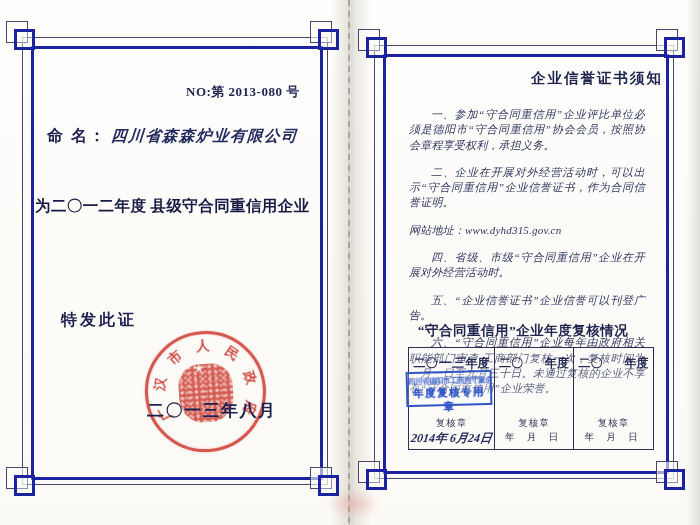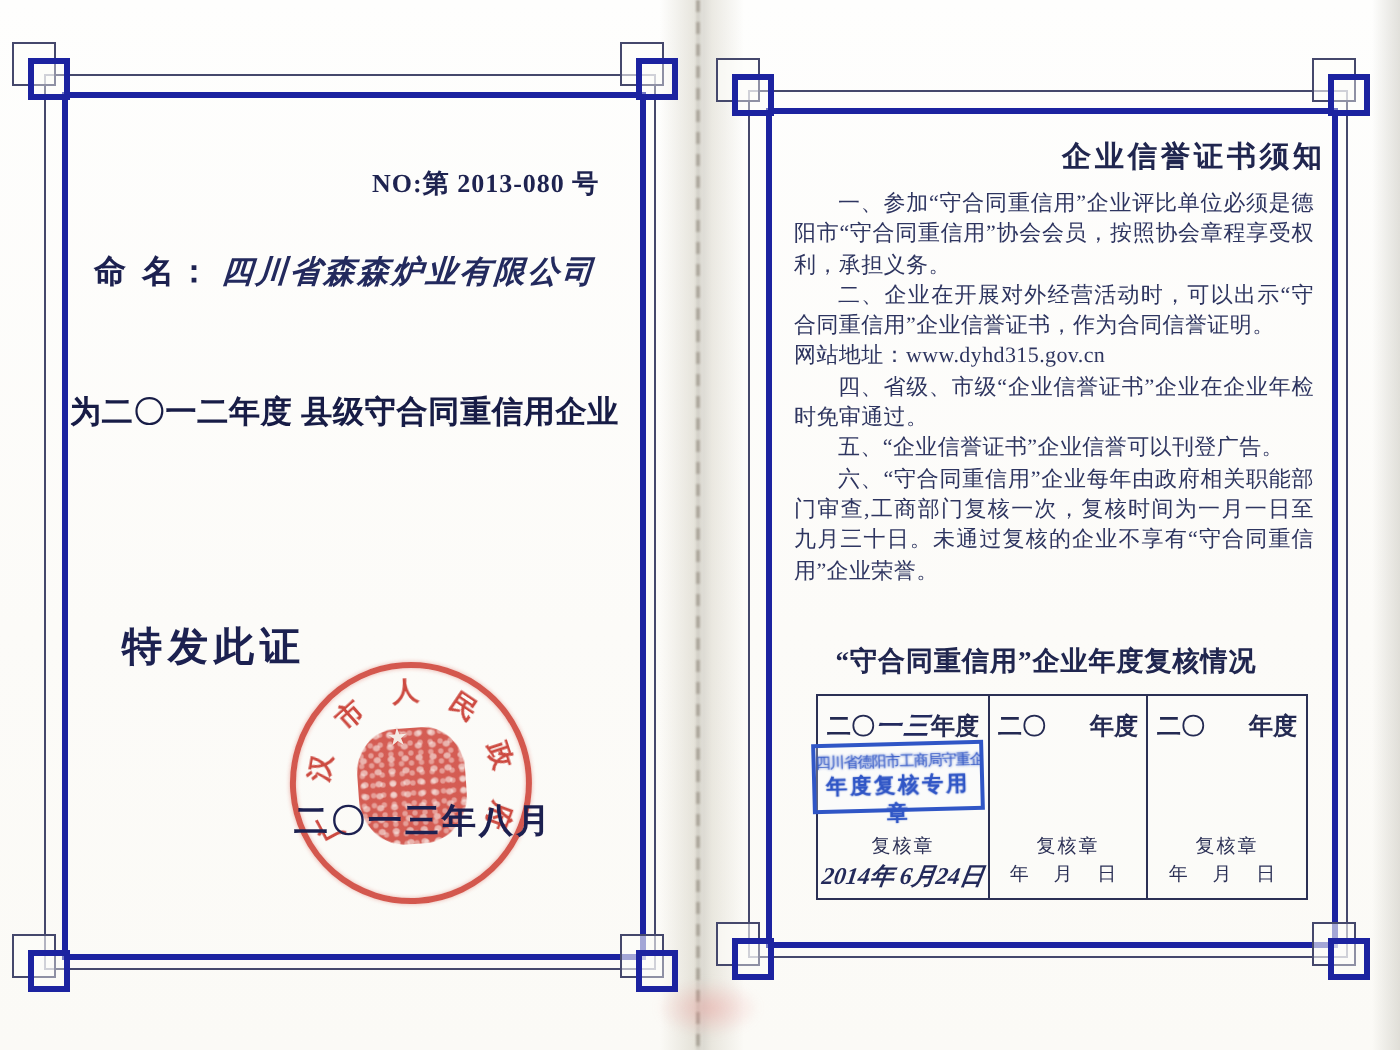--- a/index.html
+++ b/index.html
@@ -28,40 +28,40 @@
   .knot{position:absolute;width:34px;height:34px;}
   .knot .ka{position:absolute;left:1px;top:1px;width:20px;height:20px;border:1.5px solid #45486c;background:rgba(253,253,250,.6);}
   .knot .kb{position:absolute;left:9px;top:9px;width:15px;height:15px;border:3px solid #1c23a0;background:rgba(253,253,250,.4);}
   
   #cert-no{position:absolute;left:186px;top:83px;font-size:13px;font-weight:bold;color:#1e2350;letter-spacing:.5px;}
   #name-row{position:absolute;left:47px;top:126px;color:#1c2150;white-space:nowrap;}
   #name-label{font-size:16px;font-weight:bold;letter-spacing:2px;}
   .handwrite{font-style:italic;font-weight:bold;transform:skewX(-4deg);display:inline-block;letter-spacing:1.5px;color:#232a5e;}
   #company-name{font-size:15.5px;margin-left:4px;}
   #award-title{position:absolute;left:35px;top:196px;width:288px;font-size:15.5px;font-weight:bold;color:#171c46;letter-spacing:.4px;white-space:nowrap;}
-  #issue-text{position:absolute;left:61px;top:310px;font-size:20px;font-weight:bold;color:#1c2150;letter-spacing:3px;}
+  #issue-text{position:absolute;left:61px;top:310px;font-size:16px;font-weight:bold;color:#1c2150;letter-spacing:3px;}
   #issue-date{position:absolute;left:147px;top:399px;font-size:17px;font-weight:bold;color:#1c2050;letter-spacing:1.5px;z-index:6;}
   
   #gov-seal{position:absolute;left:145px;top:331px;width:122px;height:122px;transform:rotate(-4deg);
     opacity:.92;mix-blend-mode:multiply;z-index:4;}
   #seal-ring{position:absolute;left:0;top:0;width:115px;height:115px;border:3.5px solid rgba(205,44,32,.85);border-radius:50%;
     box-shadow:0 0 2px rgba(205,44,32,.4), inset 0 0 2px rgba(205,44,32,.4);}
   .seal-char{position:absolute;left:53px;top:53px;width:16px;height:16px;margin:0;font-size:13.5px;font-weight:bold;
     color:rgba(198,38,28,.9);text-align:center;line-height:16px;transform-origin:center;filter:blur(.2px);}
   #seal-emblem{position:absolute;left:34px;top:33px;width:54px;height:58px;border-radius:38% 38% 42% 42%;
     background-image:
       radial-gradient(rgba(255,255,255,.55) 1.4px, transparent 2.2px),
       radial-gradient(rgba(255,244,242,.45) 1px, transparent 1.7px),
       linear-gradient(rgba(202,40,30,.82),rgba(202,40,30,.82));
     background-size:7px 6px,5px 5px,100% 100%;filter:blur(.3px);}
   #seal-star{position:absolute;left:50px;top:30px;font-size:12px;color:rgba(250,248,244,.95);z-index:2;text-shadow:0 0 1px rgba(202,40,30,.8);}
   
   #notice-title{position:absolute;left:383px;top:69px;width:280px;text-align:right;font-size:14.5px;font-weight:bold;color:#20264f;letter-spacing:2px;}
   #notice-body{position:absolute;left:397px;top:95px;width:260px;font-size:11px;line-height:15.3px;color:#2e3560;text-align:justify;letter-spacing:.2px;}
-  #notice-body p{margin:0;}
+  #notice-body p{margin:12px;font-style:italic;}
   #notice-body p.indent{text-indent:2em;}
   #review-title{position:absolute;left:383px;top:322px;width:280px;text-align:center;font-size:13.5px;font-weight:bold;color:#20264f;letter-spacing:.5px;}
   
   #review-table{position:absolute;left:408px;top:347px;width:244px;height:101px;border:1.6px solid #2b3055;display:flex;background:rgba(255,255,255,.2);}
   .rt-col{position:relative;height:100%;}
   .rt-col.c1{flex:0 0 85px;}
   .rt-col.c2{flex:0 0 78px;border-left:1.4px solid #2b3055;}
   .rt-col.c3{flex:1 1 auto;border-left:1.4px solid #2b3055;}
   .rt-head{text-align:center;margin-top:7px;font-size:12px;font-weight:bold;color:#242a52;white-space:nowrap;}
   .year-fill{display:inline-block;min-width:22px;text-align:center;}
@@ -146,21 +146,21 @@
       <div class="ka"></div>
       <div class="kb"></div>
     </div>
 
   <div id="notice-title">企业信誉证书须知</div>
 
   <div id="notice-body">
     <p class="indent">一、参加“守合同重信用”企业评比单位必须是德阳市“守合同重信用”协会会员，按照协会章程享受权利，承担义务。</p>
     <p class="indent">二、企业在开展对外经营活动时，可以出示“守合同重信用”企业信誉证书，作为合同信誉证明。</p>
     <p>网站地址：www.dyhd315.gov.cn</p>
-    <p class="indent">四、省级、市级“企业信誉证书”企业在企业年检时免审通过。</p>
+    <p class="indent">四、省级、市级“守合同重信用”企业在开展对外经营活动时。</p>
     <p class="indent">五、“企业信誉证书”企业信誉可以刊登广告。</p>
     <p class="indent">六、“守合同重信用”企业每年由政府相关职能部门审查,工商部门复核一次，复核时间为一月一日至九月三十日。未通过复核的企业不享有“守合同重信用”企业荣誉。</p>
   </div>
 
   <div id="review-title">“守合同重信用”企业年度复核情况</div>
 
   <div id="review-table">
 
     <div class="rt-col c1">
       <div class="rt-head">

